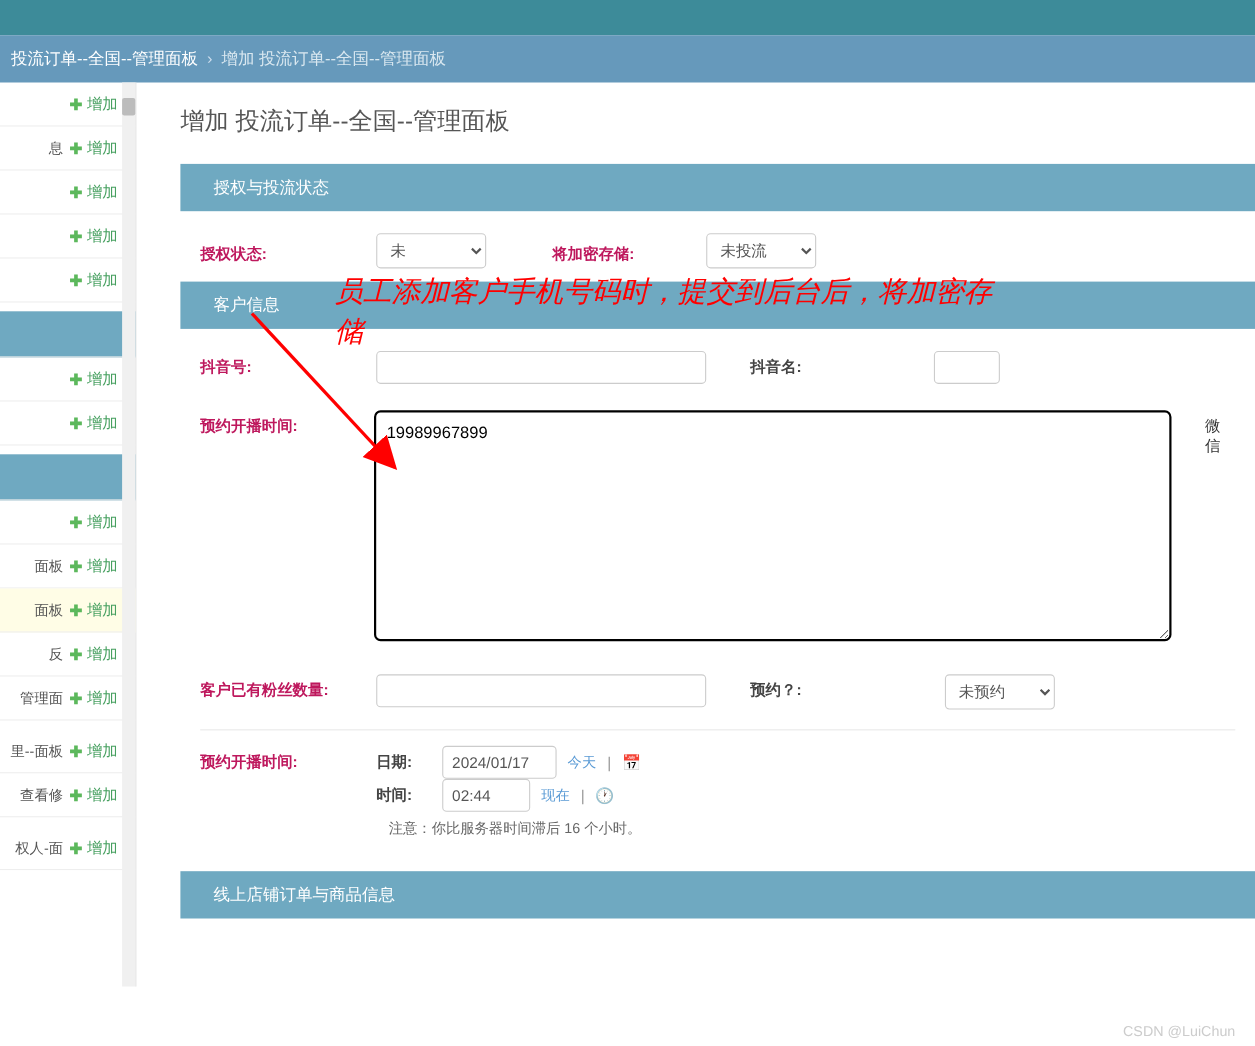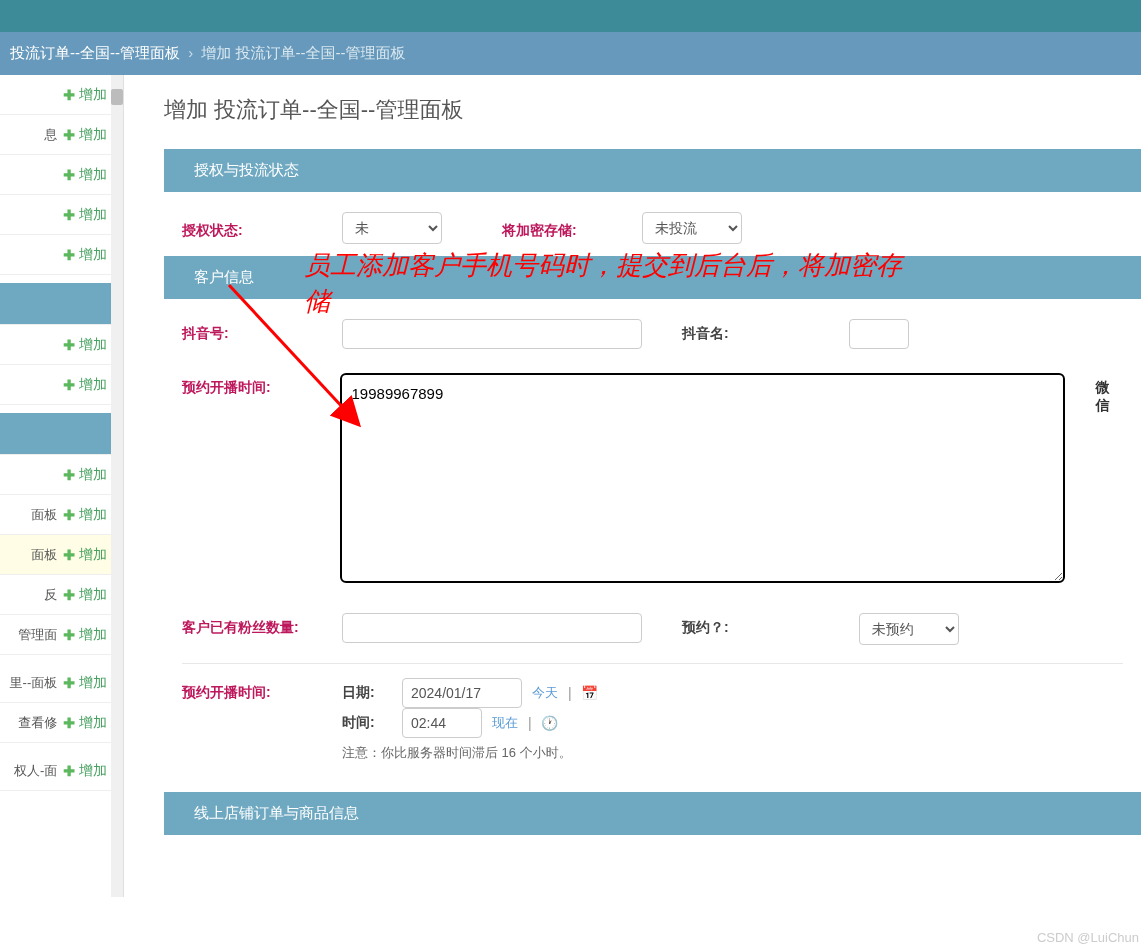--- a/index.html
+++ b/index.html
@@ -33,39 +33,39 @@
     .section-header { background: #6fa9c1; color: #fff; padding: 12px 30px; font-size: 15px; }
     .section-body { padding: 20px 18px 12px 18px; }
     
     .form-row { display: flex; align-items: flex-start; margin-bottom: 18px; }
     .form-label { width: 160px; font-weight: bold; color: #be185d; padding-top: 6px; font-size: 14px; }
     
     select, input[type="text"] { padding: 6px 8px; border: 1px solid #ccc; border-radius: 4px; font-size: 14px; color: #555; background: #fff; }
     select { min-width: 100px; }
     .input-douyin { width: 300px; }
     .input-fans { width: 300px; }
-    .input-date { width: 120px; }
+    .input-date { width: 104px; }
     .input-time { width: 80px; }
     
     textarea.phone-area { width: 737px; height: 210px; border: 2px solid #000; border-radius: 6px; padding: 10px; font-size: 15px; font-family: inherit; resize: both; }
     
     .inline-pair { display: flex; gap: 60px; align-items: flex-start; }
     .pair-col { display: flex; align-items: center; }
     
     .annotation { position: absolute; color: #ff0000; font-size: 26px; font-weight: normal; line-height: 1.4; pointer-events: none; z-index: 100; }
     .arrow-svg { position: absolute; pointer-events: none; z-index: 99; }
     
     .date-line { display: flex; align-items: center; gap: 10px; }
     .dt-label { font-weight: bold; color: #444; width: 50px; }
     .help-link { color: #5b9bd5; font-size: 13px; cursor: pointer; }
     .help-icon { color: #5b9bd5; }
     
-    .note-text { font-size: 13px; color: #666; margin-top: 6px; }
-    
-    .watermark { position: fixed; bottom: 6px; right: 2px; color: #ccc; font-size: 13px; }
+    .note-text { font-size: 13px; color: #666; margin-top: 6px; text-align: right; }
+    
+    .watermark { position: fixed; bottom: 6px; right: 18px; color: #ccc; font-size: 13px; }
     
     hr.sep { border: none; border-top: 1px solid #e8e8e8; margin: 14px 0; }
     
     .right-label { margin-left: 40px; font-weight: bold; color: #444; padding-top: 6px; }
   </style>
 </head>
 <body>
 
 <div class="top-band"></div>
 
@@ -225,21 +225,21 @@
       <div class="form-row">
         <div class="form-label">抖音号:</div>
         <input type="text" class="input-douyin" style="">
         <div class="right-label">抖音名:</div>
         <input type="text" class="input-douyin" style="margin-left: 120px; width: 60px;">
       </div>
 
       <div class="form-row" style="margin-top:24px;">
         <div class="form-label">预约开播时间:</div>
         <textarea class="phone-area" style="">19989967899</textarea>
-        <div style="margin-left:30px; font-weight:bold; padding-top:6px;">微信</div>
+        <div style="margin-left:30px; font-weight:normal; padding-top:6px;">微信</div>
       </div>
 
       <div class="form-row" style="margin-top:30px;">
         <div class="form-label">客户已有粉丝数量:</div>
         <input type="text" class="input-fans" style="">
         <div class="right-label" style="margin-left:40px;">预约？:</div>
         <select style="margin-left:130px;">
           <option>未预约</option>
         </select>
       </div>

